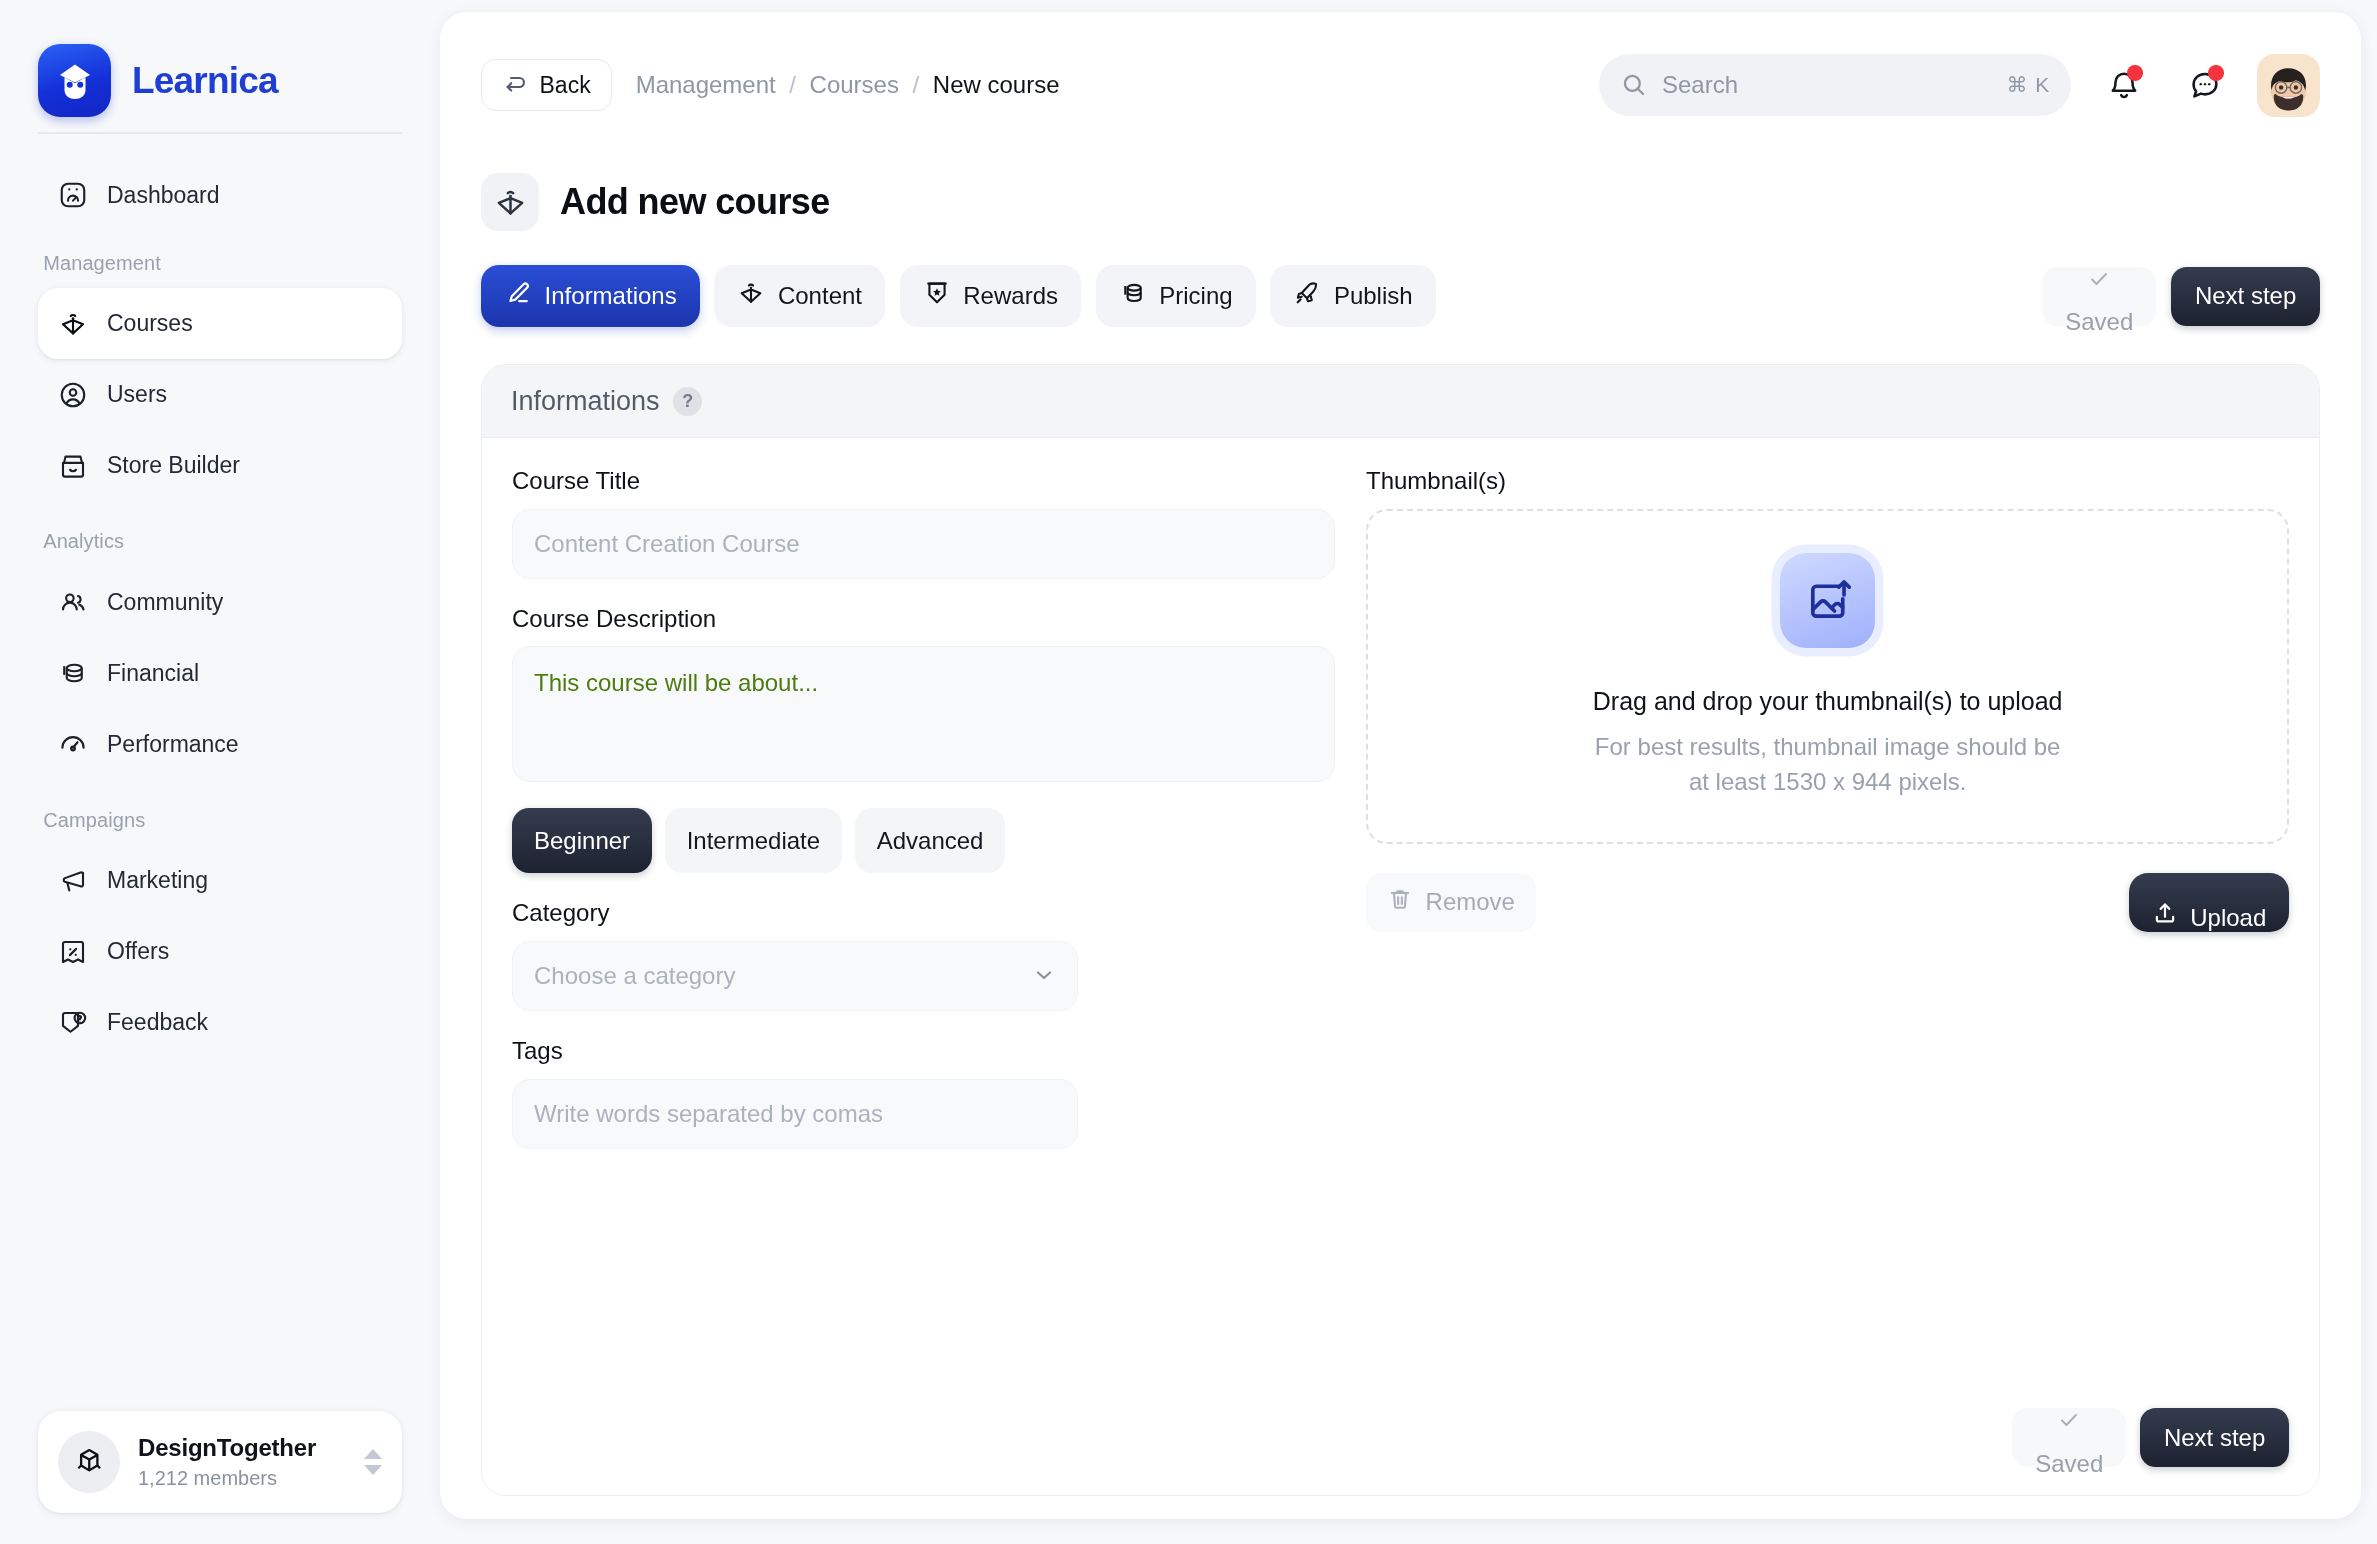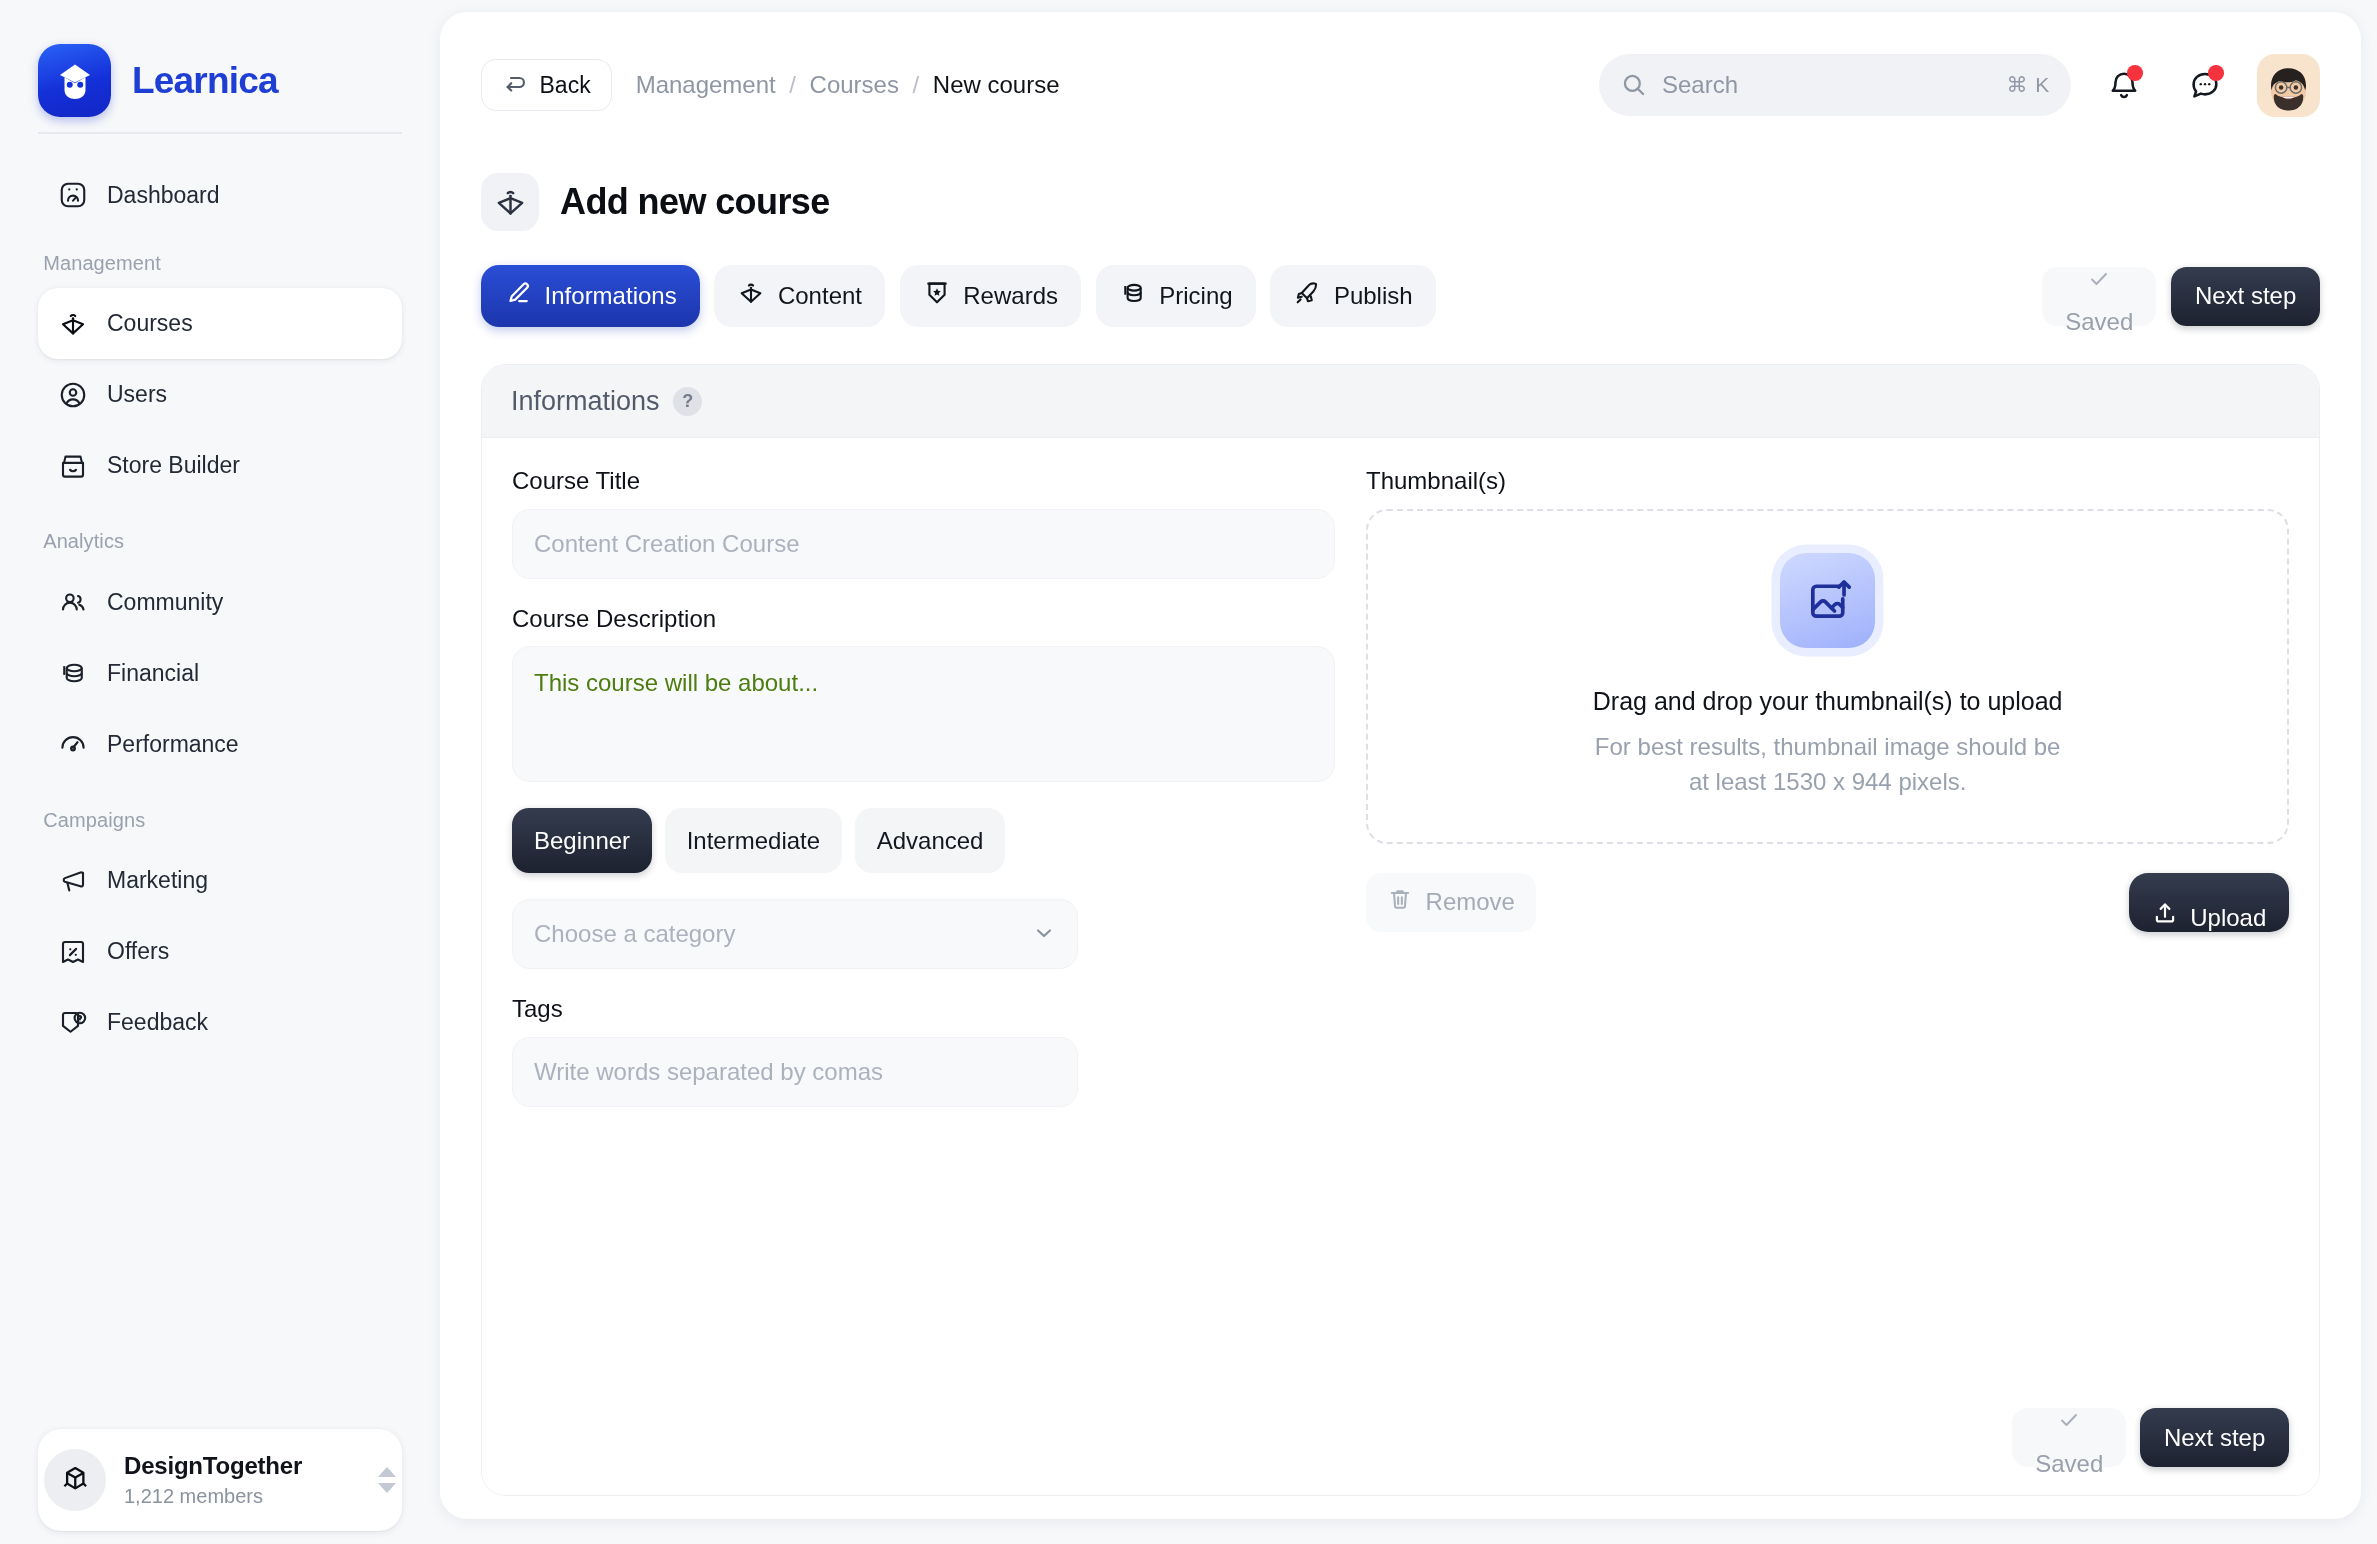--- a/index.html
+++ b/index.html
@@ -43,25 +43,25 @@
   }
   .nav-item.active {
     background: #ffffff;
     box-shadow: 0 1.6px 6.3px rgba(25,35,60,.07), 0 0.5px 1.6px rgba(25,35,60,.05);
     font-weight: 500;
   }
   .nav-icon { width: 31px; height: 31px; flex: none; display: flex; align-items: center; justify-content: center; }
   .nav-icon svg { width: 30px; height: 30px; display: block; }
 
   .workspace {
-    margin: 0 0 13px 0;
+    margin: 0 0 31px 0;
     background: #fff; border-radius: 23px;
     box-shadow: 0 1.6px 7.3px rgba(25,35,60,.07), 0 0.5px 1.6px rgba(25,35,60,.05);
     display: flex; align-items: center; gap: 18px;
-    padding: 20px 6px;
+    padding: 20px 20px;
   }
   .ws-avatar {
     width: 62px; height: 62px; border-radius: 50%; background: #eceef2; flex: none;
     display: flex; align-items: center; justify-content: center;
   }
   .ws-text { flex: 1; min-width: 0; }
   .ws-name { font-size: 24px; font-weight: 600; color: #10131a; letter-spacing: -0.2px; }
   .ws-members { font-size: 20px; color: #8a919f; margin-top: 4.2px; }
   .ws-stepper { display: flex; flex-direction: column; gap: 5.2px; align-items: center; flex: none; }
   .ws-chev { width: 0; height: 0; border-left: 9px solid transparent; border-right: 9px solid transparent; }
@@ -582,20 +582,21 @@
 
           <div class="field-block">
             <div class="seg-row">
               <div class="seg active">Beginner</div>
               <div class="seg">Intermediate</div>
               <div class="seg">Advanced</div>
             </div>
           </div>
 
           <div class="field-block">
+            <div class="field-label">Category</div>
             <div class="select">
               <span class="select-val">Choose a category</span>
               <span>
                 <svg viewBox="0 0 24 24" width="24" height="24" fill="none" stroke="#8a91a0" stroke-width="2.2" stroke-linecap="round" stroke-linejoin="round">
                   <path d="M6 9.5l6 5.5 6-5.5"></path>
                 </svg>
               </span>
             </div>
           </div>
 

